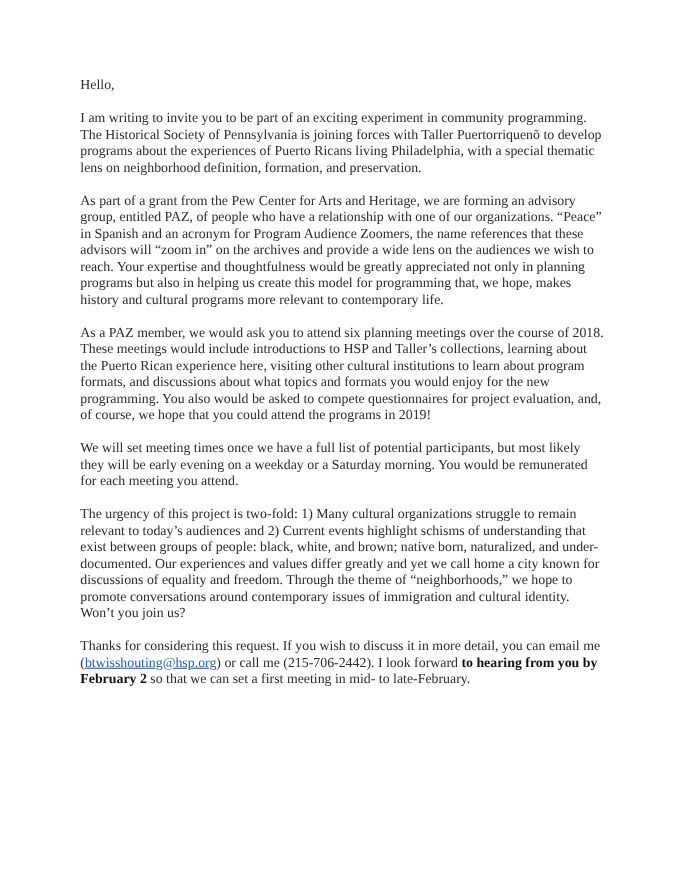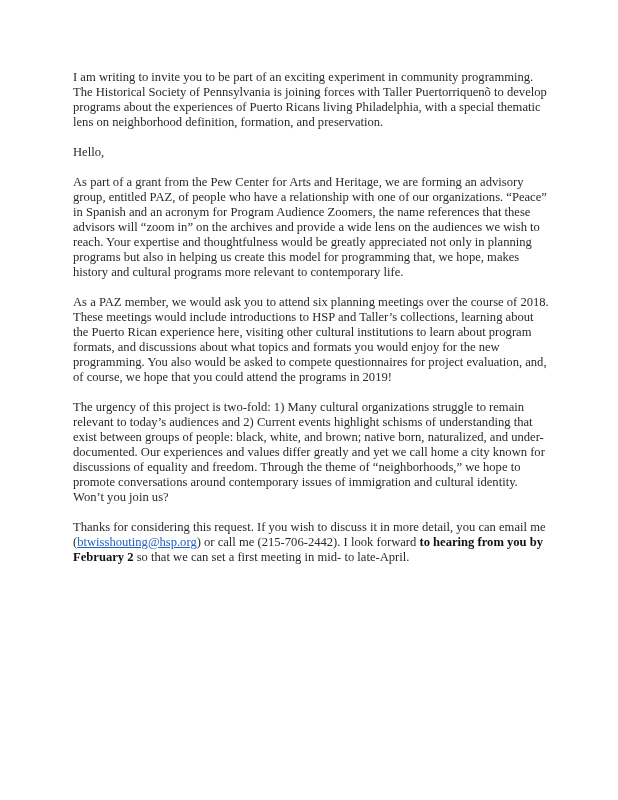--- a/index.html
+++ b/index.html
@@ -37,21 +37,22 @@
     }
     .bold {
       font-weight: bold;
       color: #111;
     }
   </style>
 </head>
 <body>
 
 <div class="page">
+  <p class="para greeting">Hello,</p>
+
   <p class="para">I am writing to invite you to be part of an exciting experiment in community programming.  The Historical Society of Pennsylvania is joining forces with Taller Puertorriquenõ to develop programs about the experiences of Puerto Ricans living Philadelphia, with a special thematic lens on neighborhood definition, formation, and preservation.</p>
-
-  <p class="para greeting">Hello,</p>
   <p class="para">As part of a grant from the Pew Center for Arts and Heritage, we are forming an advisory group, entitled PAZ, of people who have a relationship with one of our organizations. “Peace” in Spanish and an acronym for Program Audience Zoomers, the name references that these advisors will “zoom in” on the archives and provide a wide lens on the audiences we wish to reach. Your expertise and thoughtfulness would be greatly appreciated not only in planning programs but also in helping us create this model for programming that, we hope, makes history and cultural programs more relevant to contemporary life.</p>
   <p class="para">As a PAZ member, we would ask you to attend six planning meetings over the course of 2018. These meetings would include introductions to HSP and Taller’s collections, learning about the Puerto Rican experience here, visiting other cultural institutions to learn about program formats, and discussions about what topics and formats you would enjoy for the new programming. You also would be asked to compete questionnaires for project evaluation, and, of course, we hope that you could attend the programs in 2019!</p>
+  <p class="para">We will set meeting times once we have a full list of potential participants, but most likely they will be early evening on a weekday or a Saturday morning. You would be remunerated for each meeting you attend.</p>
   <p class="para">The urgency of this project is two-fold:  1) Many cultural organizations struggle to remain relevant to today’s audiences and 2) Current events highlight schisms of understanding that exist between groups of people: black, white, and brown; native born, naturalized, and under-documented. Our experiences and values differ greatly and yet we call home a city known for discussions of equality and freedom. Through the theme of “neighborhoods,” we hope to promote conversations around contemporary issues of immigration and cultural identity. Won’t you join us?</p>
 
-  <p class="para"><span>Thanks for considering this request. If you wish to discuss it in more detail, you can email me (</span><a class="email-link" title="btwisshouting@hsp.org">btwisshouting@hsp.org</a><span>) or call me (215-706-2442).  I look forward </span><span class="bold">to hearing from you by February 2</span><span> so that we can set a first meeting in mid- to late-April.</span></p>
+  <p class="para"><span>Thanks for considering this request. If you wish to discuss it in more detail, you can email me (</span><a class="email-link" title="btwisshouting@hsp.org">btwisshouting@hsp.org</a><span>) or call me (215-706-2442).  I look forward </span><span class="bold">to hearing from you by February 2</span><span> so that we can set a first meeting in mid- to late-February.</span></p>
 </div>
 
 </body></html>

